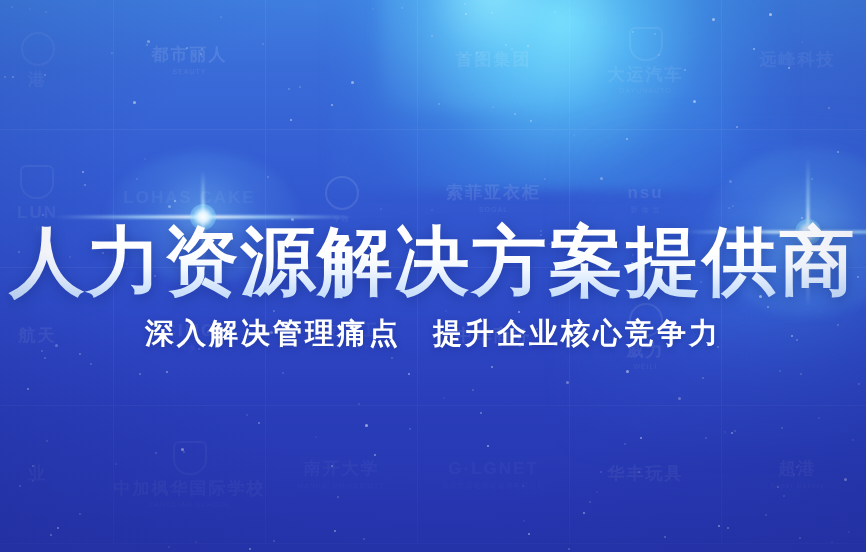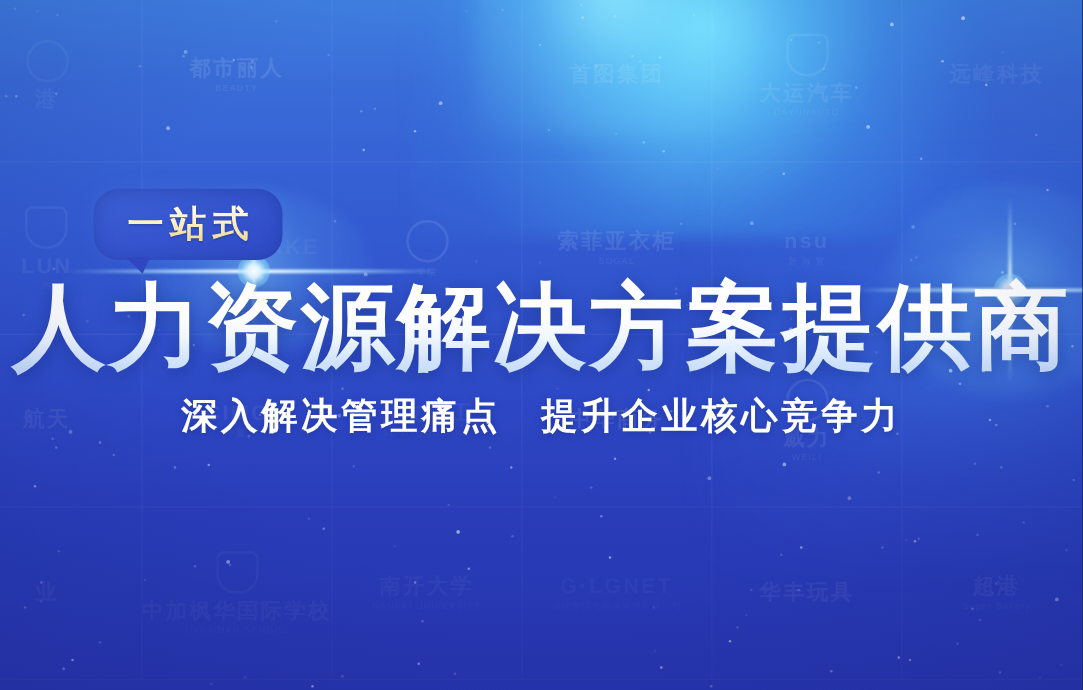--- a/index.html
+++ b/index.html
@@ -570,23 +570,20 @@
   </div>
   <div class="flare" id="flare-right">
     <span class="halo"></span>
     <span class="h"></span>
     <span class="v"></span>
     <span class="core"></span>
   </div>
 
   <div class="content">
 
-    <div id="badge">
-      <span class="badge-text">一站式</span>
-    </div>
 
     <div id="headline">人力资源解决方案提供商</div>
 
     <div id="subtitle">深入解决管理痛点　提升企业核心竞争力</div>
   </div>
 
   <div class="vignette"></div>
 </div>
 
 </body></html>

